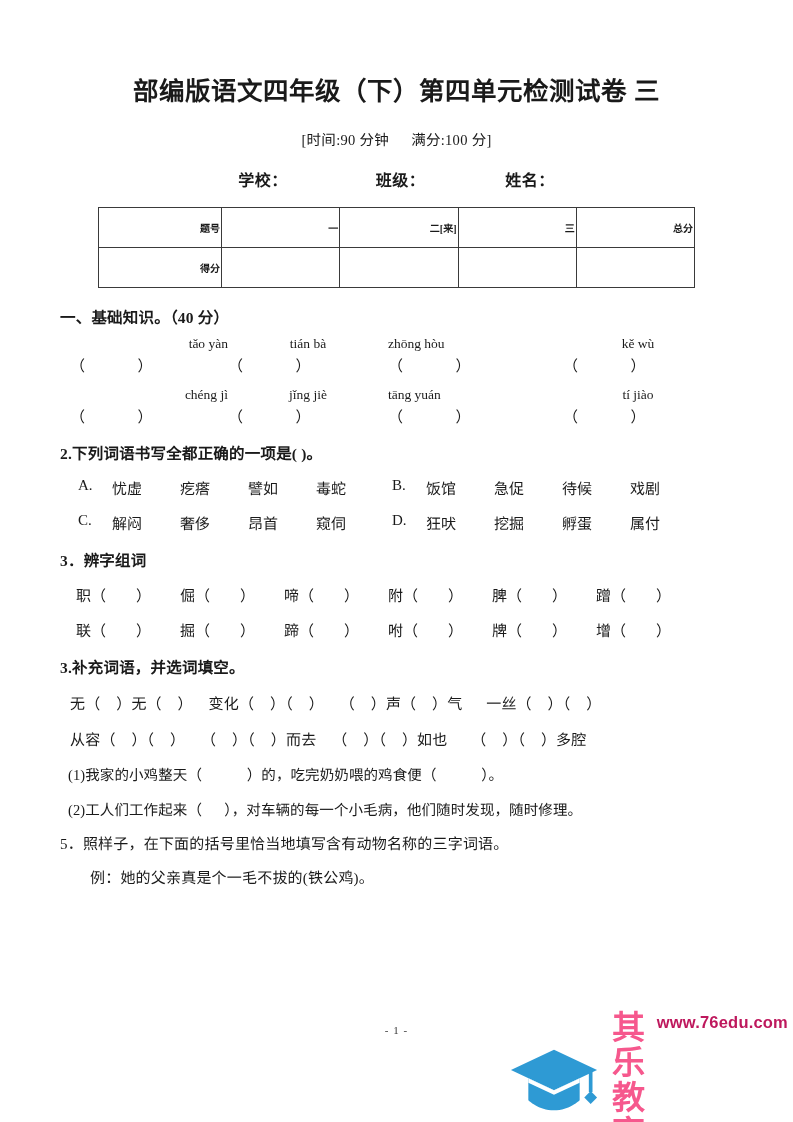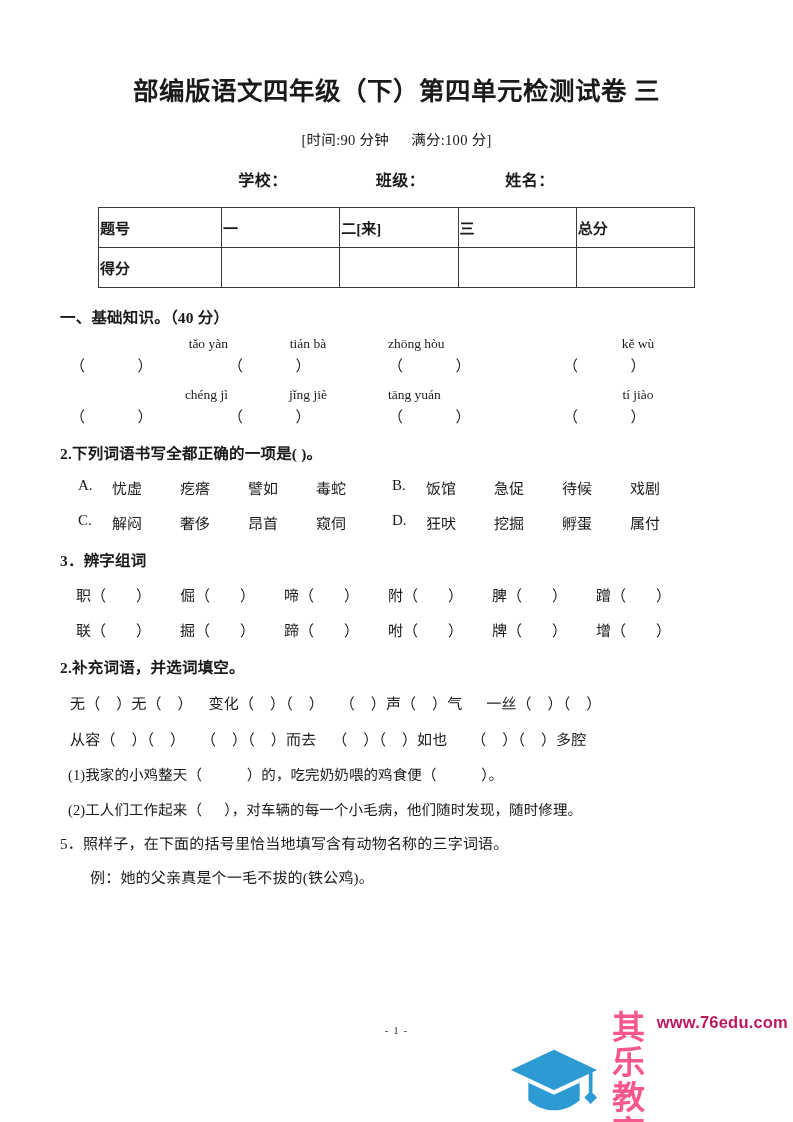--- a/index.html
+++ b/index.html
@@ -62,23 +62,23 @@
     justify-content: center;
   }
   table.score-table {
     border-collapse: collapse;
     width: 597px;
     table-layout: fixed;
   }
   table.score-table td {
     border: 1px solid #3a3a3a;
     height: 37px;
-    text-align: left;
+    text-align: right;
     vertical-align: middle;
-    font-size: 15px;
+    font-size: 10px;
     font-weight: bold;
     font-family: "Liberation Serif", "DejaVu Serif", serif;
   }
   table.score-table td.lbl { width: 120px; }
 
   
   .sec-head {
     font-size: 15.5px;
     font-weight: bold;
     margin-top: 17px;
@@ -332,21 +332,21 @@
 
   <div class="bz-row">
     <span class="bz"><span>联</span><span>（        ）</span></span>
     <span class="bz"><span>掘</span><span>（        ）</span></span>
     <span class="bz"><span>蹄</span><span>（        ）</span></span>
     <span class="bz"><span>咐</span><span>（        ）</span></span>
     <span class="bz"><span>牌</span><span>（        ）</span></span>
     <span class="bz last"><span>增</span><span>（        ）</span></span>
   </div>
 
-  <div class="q-head">2.补充词语，并选词填空。</div>
+  <div class="q-head">3.补充词语，并选词填空。</div>
 
   <div class="idiom-row">无（    ）无（    ）    变化（    ）（    ）    （    ）声（    ）气      一丝（    ）（    ）</div>
   <div class="idiom-row">从容（    ）（    ）    （    ）（    ）而去    （    ）（    ）如也      （    ）（    ）多腔</div>
 
   <div class="sent-row">(1)我家的小鸡整天（            ）的，吃完奶奶喂的鸡食便（            ）。</div>
   <div class="sent-row">(2)工人们工作起来（      ），对车辆的每一个小毛病，他们随时发现，随时修理。</div>
 
   <div class="plain-line">5．照样子，在下面的括号里恰当地填写含有动物名称的三字词语。</div>
   <div class="ex-row">例：她的父亲真是个一毛不拔的(铁公鸡)。</div>
 

